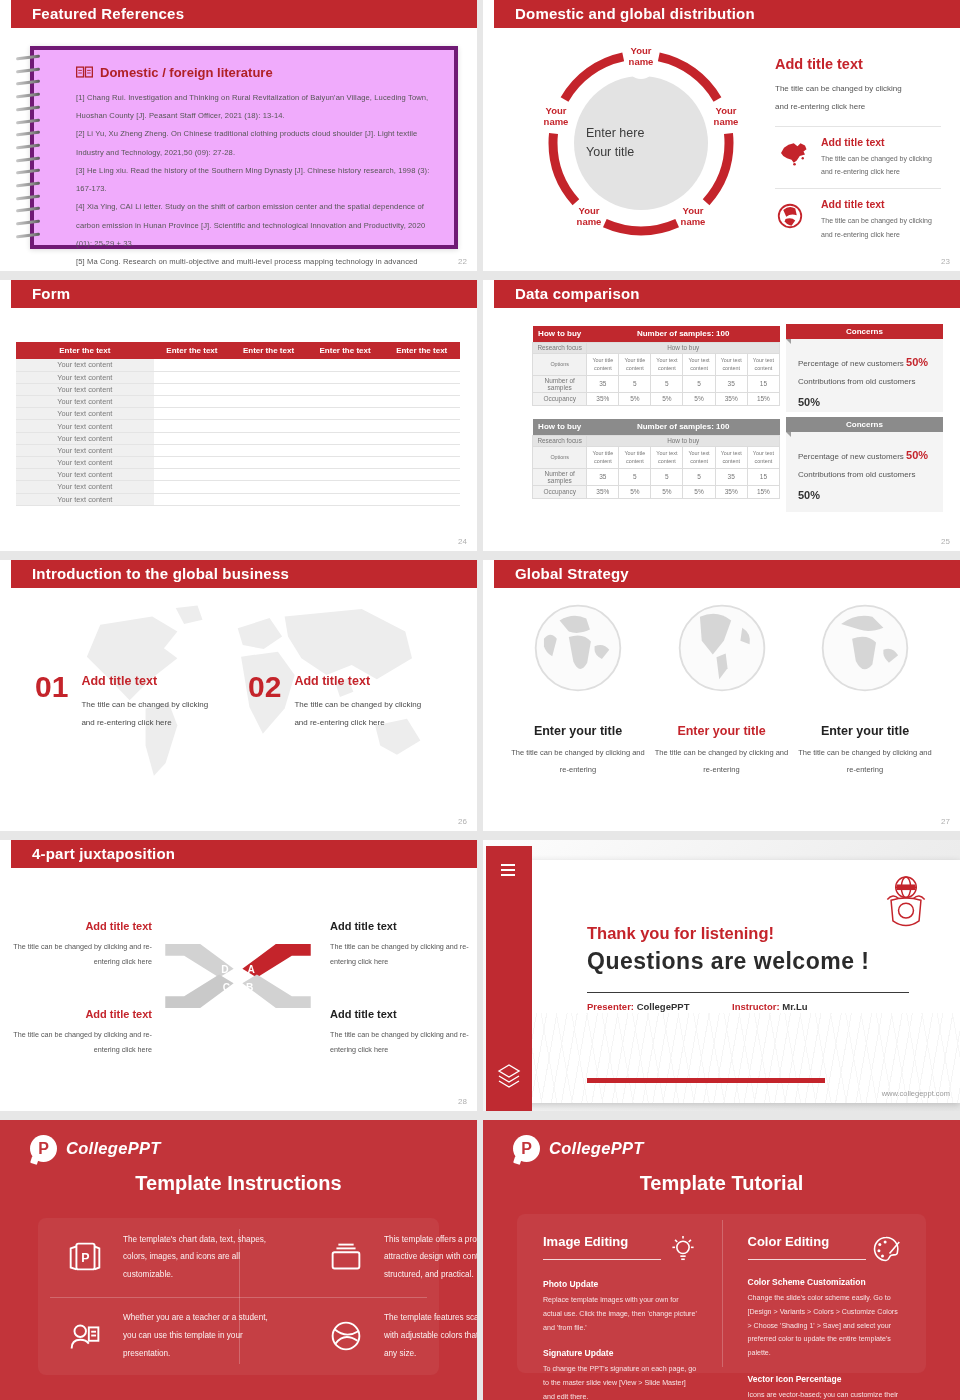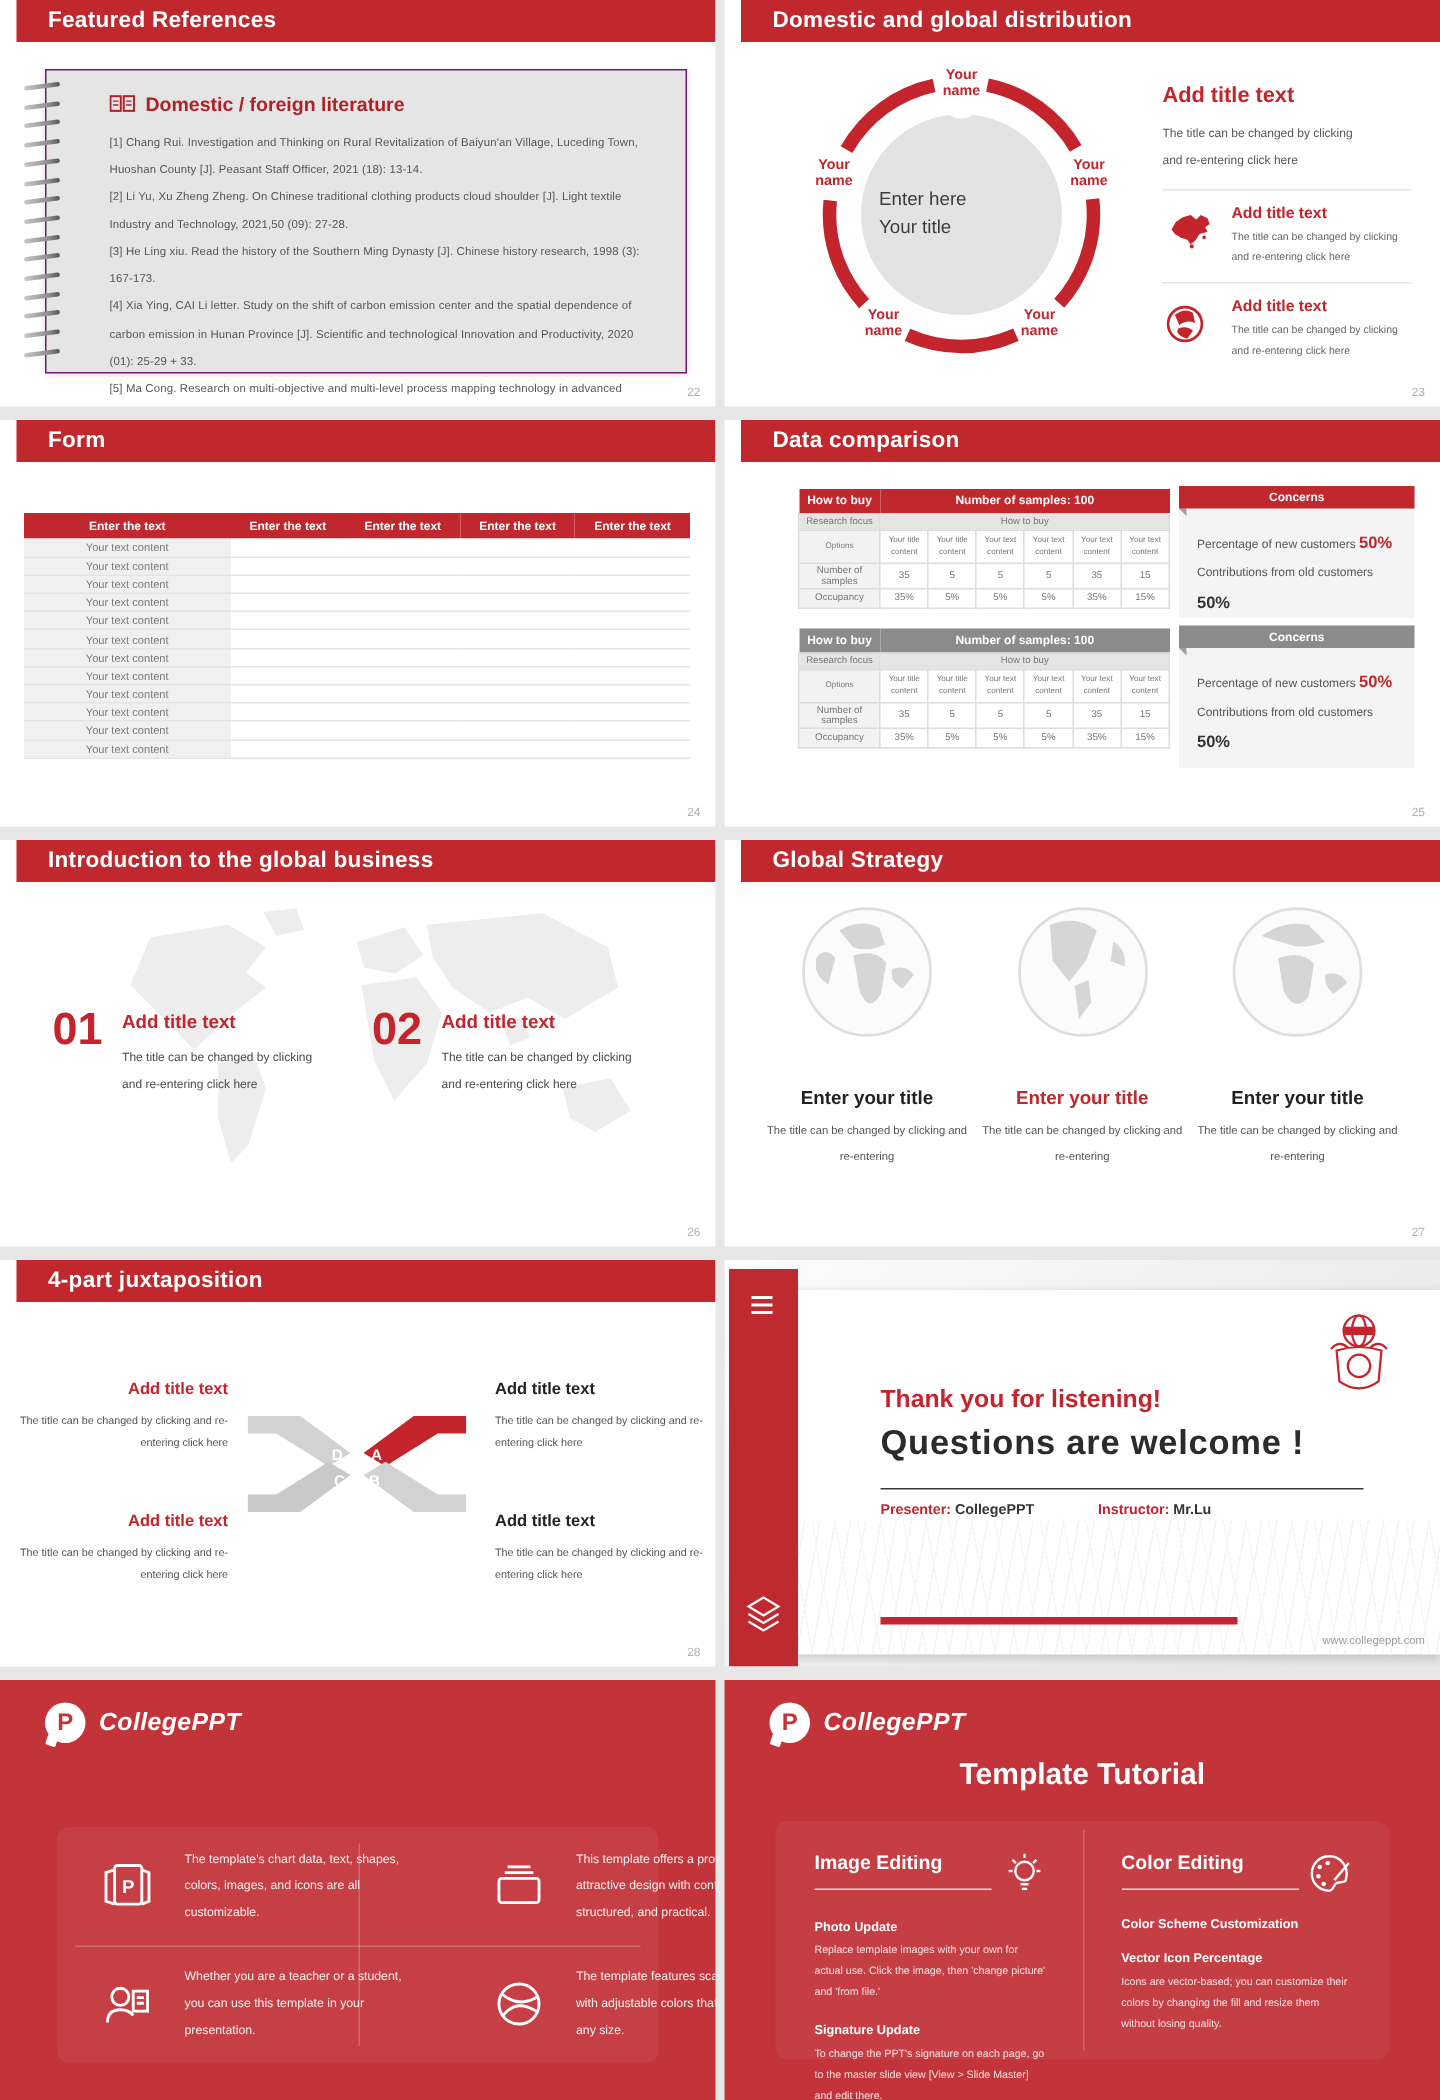--- a/index.html
+++ b/index.html
@@ -6,22 +6,22 @@
   *{box-sizing:border-box;}
   body{font-family:"Liberation Sans","DejaVu Sans",sans-serif;}
   .board{width:864px;height:1400px;display:grid;grid-template-columns:477px 477px;
          grid-template-rows:271px 271px 271px 271px 281px;column-gap:6px;row-gap:9px;background:#e7e7e7;}
   .slide{position:relative;background:#fff;overflow:hidden;}
   .slide-header{position:absolute;top:0;left:11px;right:0;height:28px;background:#c0282e;
                 color:#fff;font-weight:bold;font-size:15px;line-height:28px;padding-left:21px;letter-spacing:.2px;}
   .page-num{position:absolute;bottom:5px;right:10px;font-size:8px;color:#b0b0b0;}
 
   
-  .paper{position:absolute;left:30px;top:46px;right:19px;bottom:22px;background:#e5e5e5;
-         border:1px solid #701a75;box-shadow:0 1px 5px rgba(0,0,0,.14);padding:15px 24px 0 42px;}
+  .paper{position:absolute;left:30px;top:46px;right:19px;bottom:22px;background:#f0abfc;
+         border:4px solid #701a75;box-shadow:0 1px 5px rgba(0,0,0,.14);padding:15px 24px 0 42px;}
   .spiral{position:absolute;left:16px;top:56px;bottom:34px;width:30px;display:flex;flex-direction:column;justify-content:space-between;z-index:3;}
   .spiral span{display:block;width:24px;height:3px;background:linear-gradient(90deg,#c9c9c9,#8b8b8b 70%,#555);border-radius:2px;transform:rotate(-7deg);}
   .ref-title-row{display:flex;align-items:center;gap:7px;margin-bottom:9px;}
   .ref-title{color:#b02127;font-weight:bold;font-size:13px;}
   .ref-item{font-size:7.6px;color:#565656;line-height:2.4;letter-spacing:.1px;}
 
   
   .diagram-wrap{position:absolute;left:48px;top:40px;width:220px;height:208px;}
   .diagram-wrap svg{position:absolute;inset:0;}
   .node{position:absolute;width:44px;text-align:center;color:#c4242b;font-weight:bold;font-size:9.5px;line-height:1.2;transform:translate(-50%,-50%);}
@@ -583,20 +583,21 @@
       <div class="t-redbar"></div>
       <div class="t-site">www.collegeppt.com</div>
     </div>
   </section>
 
   <section class="card">
     <div class="logo">
       <span class="bubble">P</span>
       <span class="brand">CollegePPT</span>
     </div>
+    <div class="card-title">Template Instructions</div>
     <div class="instr-grid">
       <div class="instr-item">
         <svg width="42" height="42" viewBox="0 0 44 44">
           <g fill="none" stroke="#fff" stroke-width="2">
             <rect x="13" y="8" width="19" height="27" rx="2"></rect>
             <path d="M13,11 L7,13 L7,33 L13,35"></path>
               <path d="M32,11 L37,13 L37,33 L32,35"></path>
           </g>
           <text x="22.5" y="27" font-size="13" font-weight="bold" fill="#fff" text-anchor="middle">P</text>
         </svg>
@@ -678,20 +679,21 @@
               <line x1="22" y1="22" x2="33" y2="9"></line>
             </g>
             <circle cx="11" cy="12" r="1.7" fill="#fff"></circle>
               <circle cx="17" cy="9" r="1.7" fill="#fff"></circle>
             <circle cx="10" cy="19" r="1.7" fill="#fff"></circle>
               <circle cx="14" cy="25" r="1.7" fill="#fff"></circle>
           </svg>
         </div>
         <div class="tut-sec">
           <h4>Color Scheme Customization</h4>
+          <p>Change the slide's color scheme easily. Go to [Design &gt; Variants &gt; Colors &gt; Customize Colors &gt; Choose 'Shading 1' &gt; Save] and select your preferred color to update the entire template's palette.</p>
         </div>
         <div class="tut-sec">
           <h4>Vector Icon Percentage</h4>
           <p>Icons are vector-based; you can customize their colors by changing the fill and resize them without losing quality.</p>
         </div>
       </div>
     </div>
   </section>
 
 </div>

